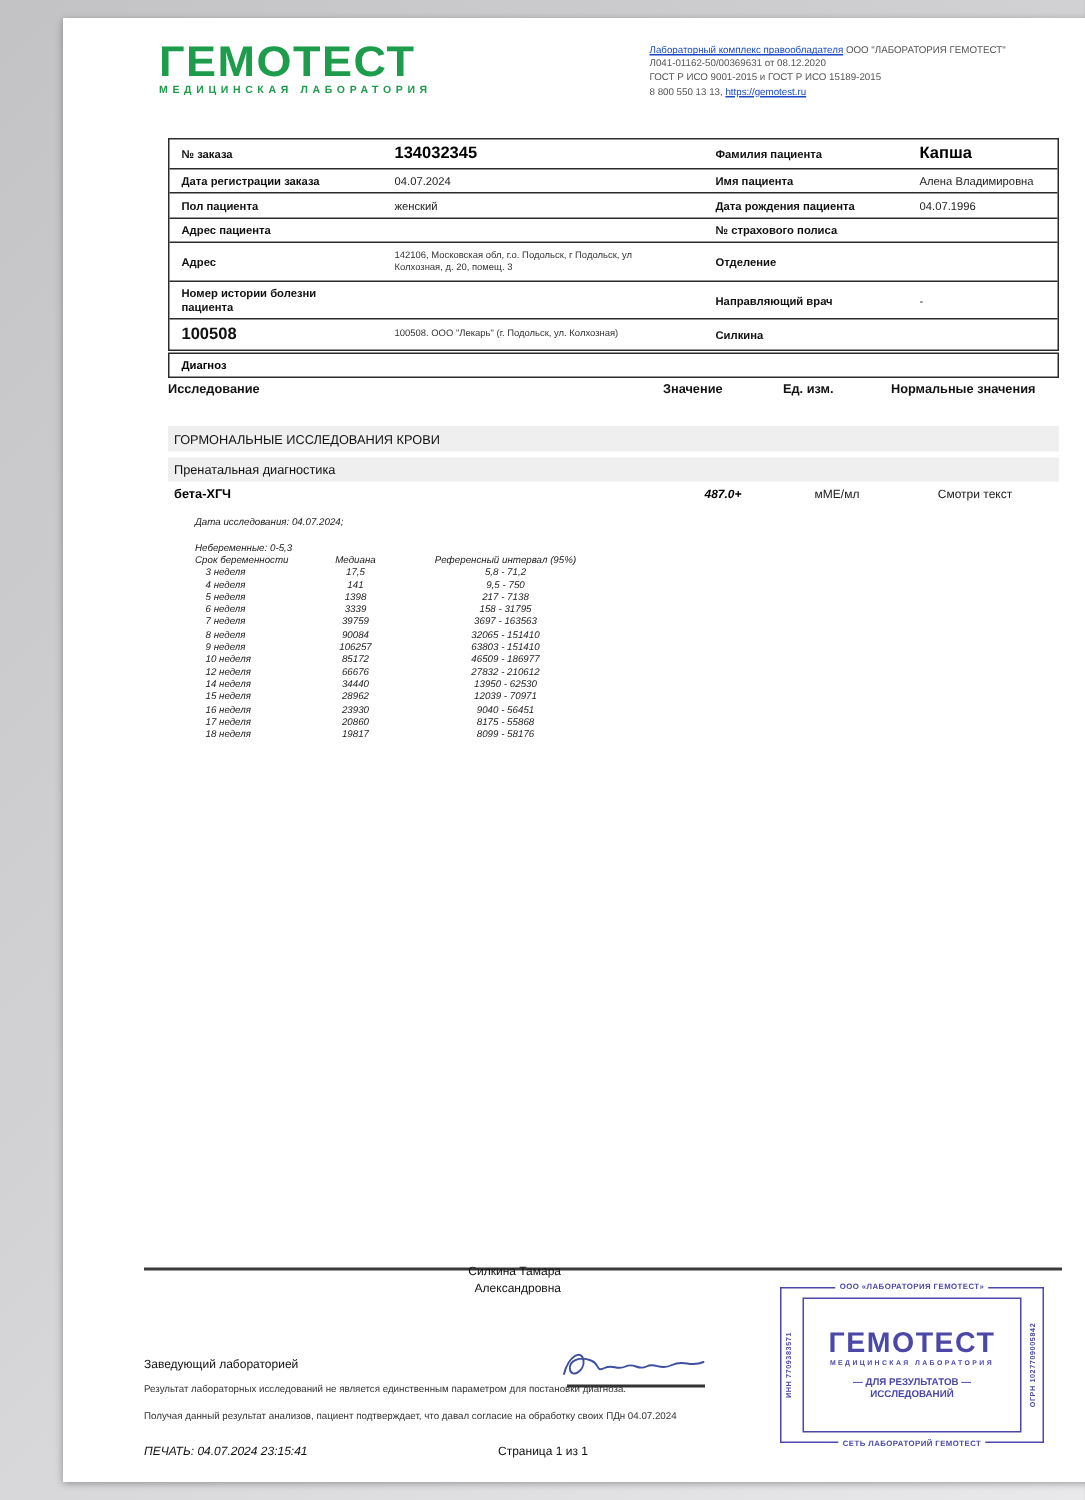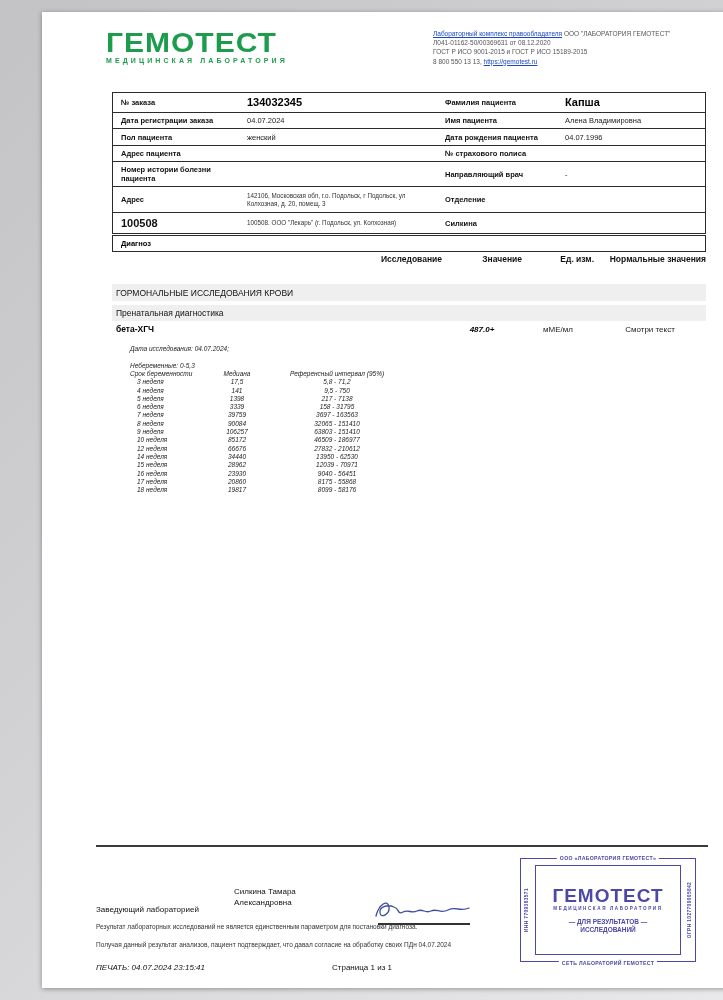--- a/index.html
+++ b/index.html
@@ -15,53 +15,53 @@
   }
   
   .logo{position:absolute;left:64px;top:16px;color:#1d9c4c;}
   .logo-title{font-size:30px;font-weight:800;letter-spacing:1px;line-height:30px;transform:scaleY(.95);transform-origin:left top;}
   .logo-sub{font-size:7px;font-weight:700;letter-spacing:3.1px;margin-top:-1px;}
   
   .hdr-right{position:absolute;left:391px;top:17px;width:280px;font-size:6.5px;line-height:9.2px;color:#555;}
   .hdr-right a{color:#1a49c8;text-decoration:underline;cursor:pointer;}
   
   .ptable{position:absolute;left:70px;top:80px;width:594px;border:1.5px solid #2b2b2b;box-sizing:border-box;}
-  .prow{display:grid;grid-template-columns:134px 190px 128px 142px;align-items:center;border-bottom:1px solid #2b2b2b;box-sizing:border-box;}
+  .prow{display:grid;grid-template-columns:134px 190px 128px 142px;align-items:center;border-bottom:1px solid #2b2b2b;box-sizing:border-box;gap:16px;}
   .prow:last-child{border-bottom:none;}
   .pl{font-size:7.5px;font-weight:700;color:#111;padding-left:8px;line-height:9px;}
   .pv{font-size:7.5px;color:#222;line-height:9px;}
   .pv.big{font-size:11px;font-weight:700;color:#000;}
   .pv.small{font-size:6.3px;line-height:7.6px;width:182px;color:#333;}
   .pl.code{font-size:11px;}
   .diagbox{position:absolute;left:70px;top:223px;width:594px;height:17px;border:1.5px solid #2b2b2b;box-sizing:border-box;display:flex;align-items:center;}
   .diagbox span{font-size:7.5px;font-weight:700;padding-left:8px;}
   
   .rgrid{display:grid;grid-template-columns:330px 80px 72px 112px;}
   .res-header{position:absolute;left:70px;top:242px;width:594px;font-size:8.5px;font-weight:700;color:#111;}
-  .res-header div{text-align:right;line-height:10.5px;}
+  .res-header div{text-align:left;line-height:10.5px;}
   .band{position:absolute;left:70px;width:594px;height:17px;background:#efefef;display:flex;align-items:center;}
   .band span{font-size:8.5px;font-weight:400;padding-left:4px;color:#111;}
   .res-row{position:absolute;left:70px;top:312px;width:594px;align-items:center;}
   .res-name{font-size:8.5px;font-weight:700;padding-left:4px;}
   .res-val{font-size:8px;font-weight:700;font-style:italic;text-align:center;}
   .res-unit,.res-norm{font-size:8px;text-align:center;color:#222;}
   
   .details{position:absolute;left:88px;top:333px;font-style:italic;color:#222;font-size:6.5px;}
   .d-line{line-height:8.5px;}
   .hgrid{display:grid;grid-template-columns:82px 50px 150px;line-height:8.3px;}
   .hc0{padding-left:0;}
   .hc1{text-align:center;}
   .hc2{text-align:center;}
   .hrow .hc0{padding-left:7px;}
   .hhead{font-style:italic;}
   .mt{margin-top:8px;}
   
   .divline{position:absolute;left:54px;top:833px;width:612px;height:1.5px;background:#3a3a3a;}
   .sig-role{position:absolute;left:54px;top:893px;font-size:8px;color:#111;}
-  .sig-name{position:absolute;left:192px;top:874px;width:140px;text-align:left;font-size:8px;line-height:11px;color:#111;}
+  .sig-name{position:absolute;left:192px;top:830px;width:140px;text-align:right;font-size:8px;line-height:11px;color:#111;}
   .sig-img{position:absolute;left:328px;top:880px;}
   .sig-line{position:absolute;left:336px;top:911px;width:92px;height:1.5px;background:#333;}
   
   .stamp{position:absolute;left:478px;top:846px;width:176px;height:104px;color:#4b48a8;}
   .stamp-outer{position:absolute;inset:0;border:1.2px solid #4b48a8;}
   .stamp-inner{position:absolute;top:7px;bottom:7px;left:15px;right:15px;border:1.2px solid #4b48a8;}
   .stamp-top,.stamp-bottom{position:absolute;left:50%;transform:translateX(-50%);background:#fff;padding:0 3px;font-size:5.2px;font-weight:700;white-space:nowrap;letter-spacing:.3px;}
   .stamp-top{top:-3.5px;}
   .stamp-bottom{bottom:-3.5px;}
   .stamp-center{position:absolute;inset:10px 18px;display:flex;flex-direction:column;align-items:center;justify-content:center;}
@@ -112,31 +112,31 @@
       <div class="pv">женский</div>
       <div class="pl">Дата рождения пациента</div>
       <div class="pv">04.07.1996</div>
     </div>
     <div class="prow" style="height:16px">
       <div class="pl">Адрес пациента</div>
       <div class="pv"></div>
       <div class="pl">№ страхового полиса</div>
       <div class="pv"></div>
     </div>
-    <div class="prow" style="height:25px">
-      <div class="pl">Номер истории болезни пациента</div>
-      <div class="pv"></div>
-      <div class="pl">Направляющий врач</div>
-      <div class="pv">-</div>
-    </div>
     <div class="prow" style="height:26px">
       <div class="pl">Адрес</div>
       <div class="pv small">142106, Московская обл, г.о. Подольск, г Подольск, ул Колхозная, д. 20, помещ. 3</div>
       <div class="pl">Отделение</div>
       <div class="pv"></div>
+    </div>
+    <div class="prow" style="height:25px">
+      <div class="pl">Номер истории болезни пациента</div>
+      <div class="pv"></div>
+      <div class="pl">Направляющий врач</div>
+      <div class="pv">-</div>
     </div>
     <div class="prow" style="height:20px">
       <div class="pl code">100508</div>
       <div class="pv small">100508. ООО "Лекарь" (г. Подольск, ул. Колхозная)</div>
       <div class="pl">Силкина</div>
       <div class="pv"></div>
     </div>
   </div>
 
   <div class="diagbox">

